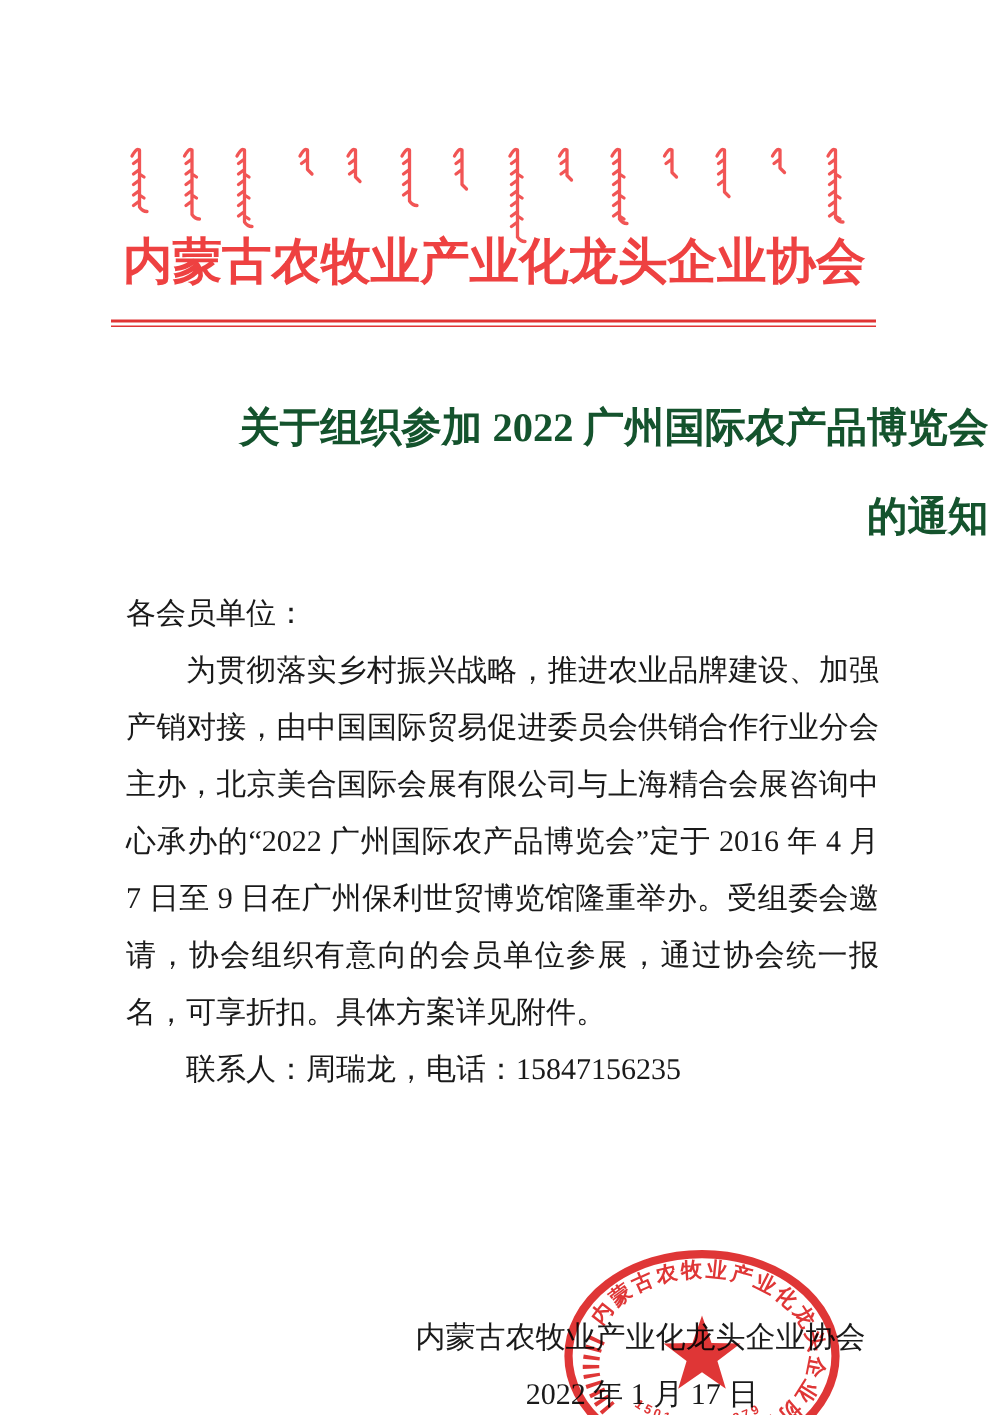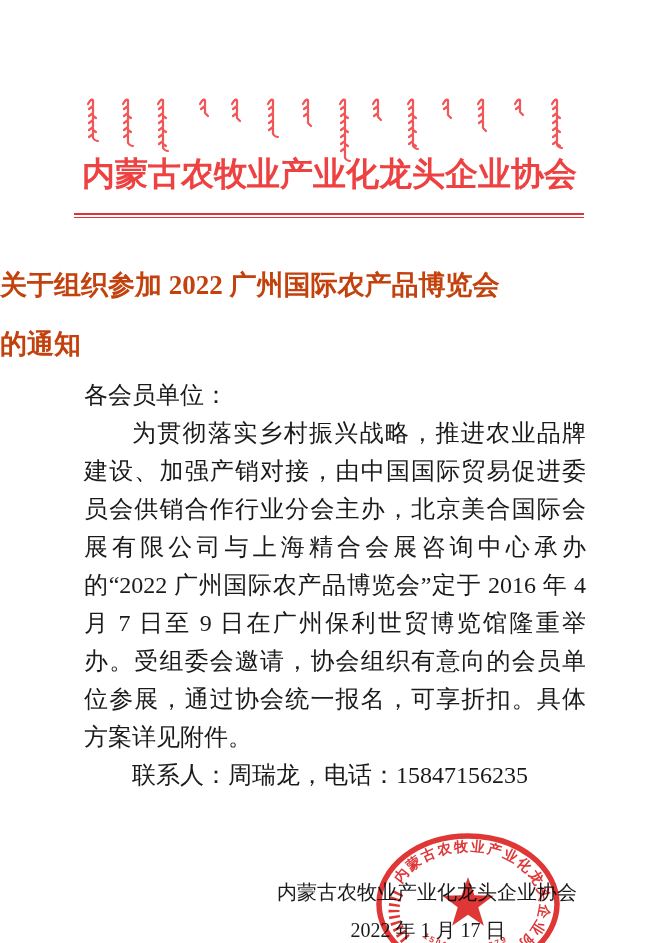--- a/index.html
+++ b/index.html
@@ -12,29 +12,29 @@
   #org-name-red{
     position:absolute;left:0;top:110px;width:659px;text-align:center;
     font-size:33px;font-weight:bold;color:#ee4141;letter-spacing:0px;white-space:nowrap;
   }
   #red-rule{
     position:absolute;left:74px;top:171px;width:510px;height:2px;
     border-top:2.5px solid #e03434;border-bottom:1.5px solid #e03434;
   }
   
   .doc-title{
-    position:absolute;left:0;width:659px;text-align:left;
-    font-size:27px;font-weight:bold;color:#c2410c;white-space:nowrap;
+    position:absolute;left:0;width:659px;text-align:right;
+    font-size:27px;font-weight:bold;color:#14532d;white-space:nowrap;
   }
   #doc-title-1{top:225px;}
   #doc-title-2{top:284px;}
   
   #body-text{
-    position:absolute;left:84px;top:334px;width:502px;
-    font-size:24px;line-height:38px;text-align:justify;
+    position:absolute;left:84px;top:348px;width:502px;
+    font-size:20px;line-height:38px;text-align:justify;
   }
   #body-text p{margin:0;}
   .indent{text-indent:2em;}
   #attachment-paragraph{margin-top:38px !important;}
   
   #signature-block{
     position:absolute;left:277px;top:831px;width:302px;
     font-size:20px;line-height:38px;
   }
   #signature-org{white-space:nowrap;letter-spacing:0px;}

